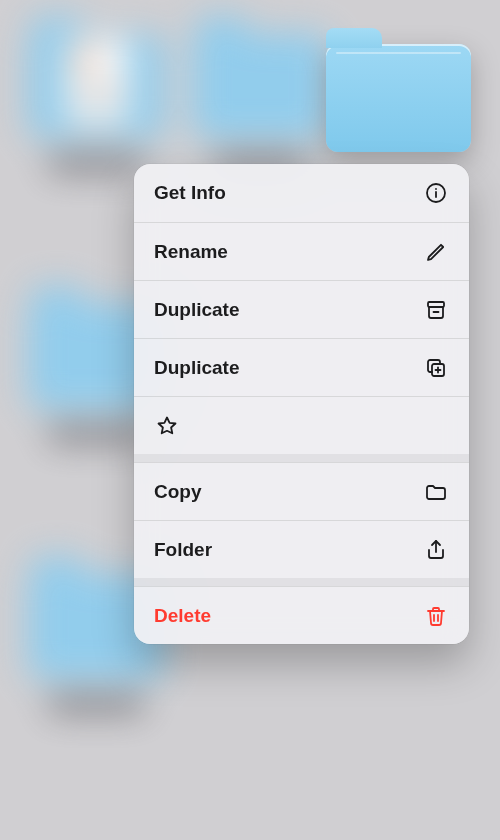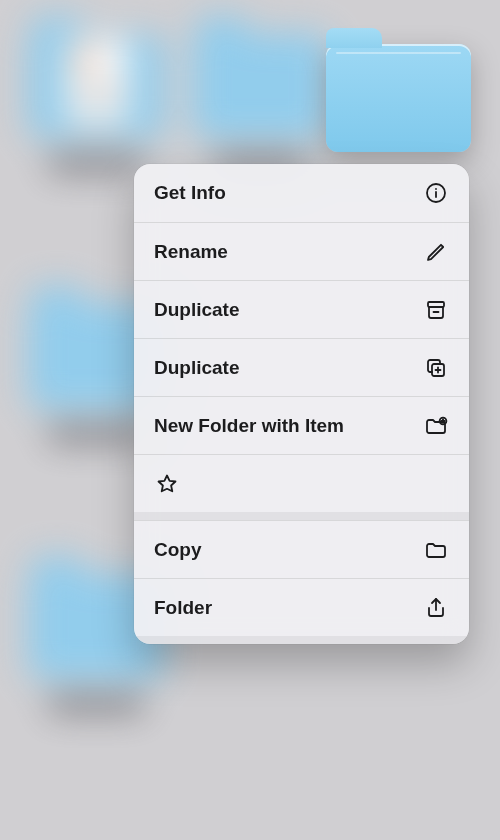--- a/index.html
+++ b/index.html
@@ -179,31 +179,20 @@
       <span class="icon-slot">
         <svg viewBox="0 0 24 24">
             <rect x="8" y="8" width="12" height="12" rx="2"></rect>
             <path d="M8 16H6a2 2 0 0 1-2-2V6a2 2 0 0 1 2-2h8a2 2 0 0 1 2 2v2"></path>
             <line x1="14" y1="11.5" x2="14" y2="16.5"></line>
             <line x1="11.5" y1="14" x2="16.5" y2="14"></line>
           </svg>
       </span>
     </div>
     <div class="menu-item">
-      <span>New Folder with Item</span>
-      <span class="icon-slot">
-        <svg viewBox="0 0 24 24">
-            <path d="M3 8a2 2 0 0 1 2-2h4l2 2h8a2 2 0 0 1 2 2v7a2 2 0 0 1-2 2H5a2 2 0 0 1-2-2V8z"></path>
-            <circle cx="19" cy="7" r="3.4"></circle>
-            <line x1="19" y1="5.2" x2="19" y2="8.8"></line>
-            <line x1="17.2" y1="7" x2="20.8" y2="7"></line>
-          </svg>
-      </span>
-    </div>
-    <div class="menu-item">
       <span class="icon-slot">
         <svg viewBox="0 0 24 24">
             <path d="M12 3.5l2.6 5.4 5.9.6-4.4 4 1.2 5.8L12 16.8 6.7 19.3l1.2-5.8-4.4-4 5.9-.6L12 3.5z"></path>
           </svg>
       </span>
     </div>
   </div>
 
   <div class="section-sep"></div>
 
@@ -223,14 +212,28 @@
             <path d="M12 3v11"></path>
             <path d="M8 7l4-4 4 4"></path>
             <path d="M5 12v6a2 2 0 0 0 2 2h10a2 2 0 0 0 2-2v-6"></path>
           </svg>
       </span>
     </div>
   </div>
 
   <div class="section-sep"></div>
 
+  <div class="menu-section">
+    <div class="menu-item destructive">
+      <span>Delete</span>
+      <span class="icon-slot">
+        <svg viewBox="0 0 24 24">
+            <path d="M4 7h16"></path>
+            <path d="M9 7V5a1 1 0 0 1 1-1h4a1 1 0 0 1 1 1v2"></path>
+            <path d="M6 7l1 12a2 2 0 0 0 2 2h6a2 2 0 0 0 2-2l1-12"></path>
+            <line x1="10" y1="11" x2="10" y2="17"></line>
+            <line x1="14" y1="11" x2="14" y2="17"></line>
+          </svg>
+      </span>
+    </div>
+  </div>
 
 </div>
 
 </body></html>

